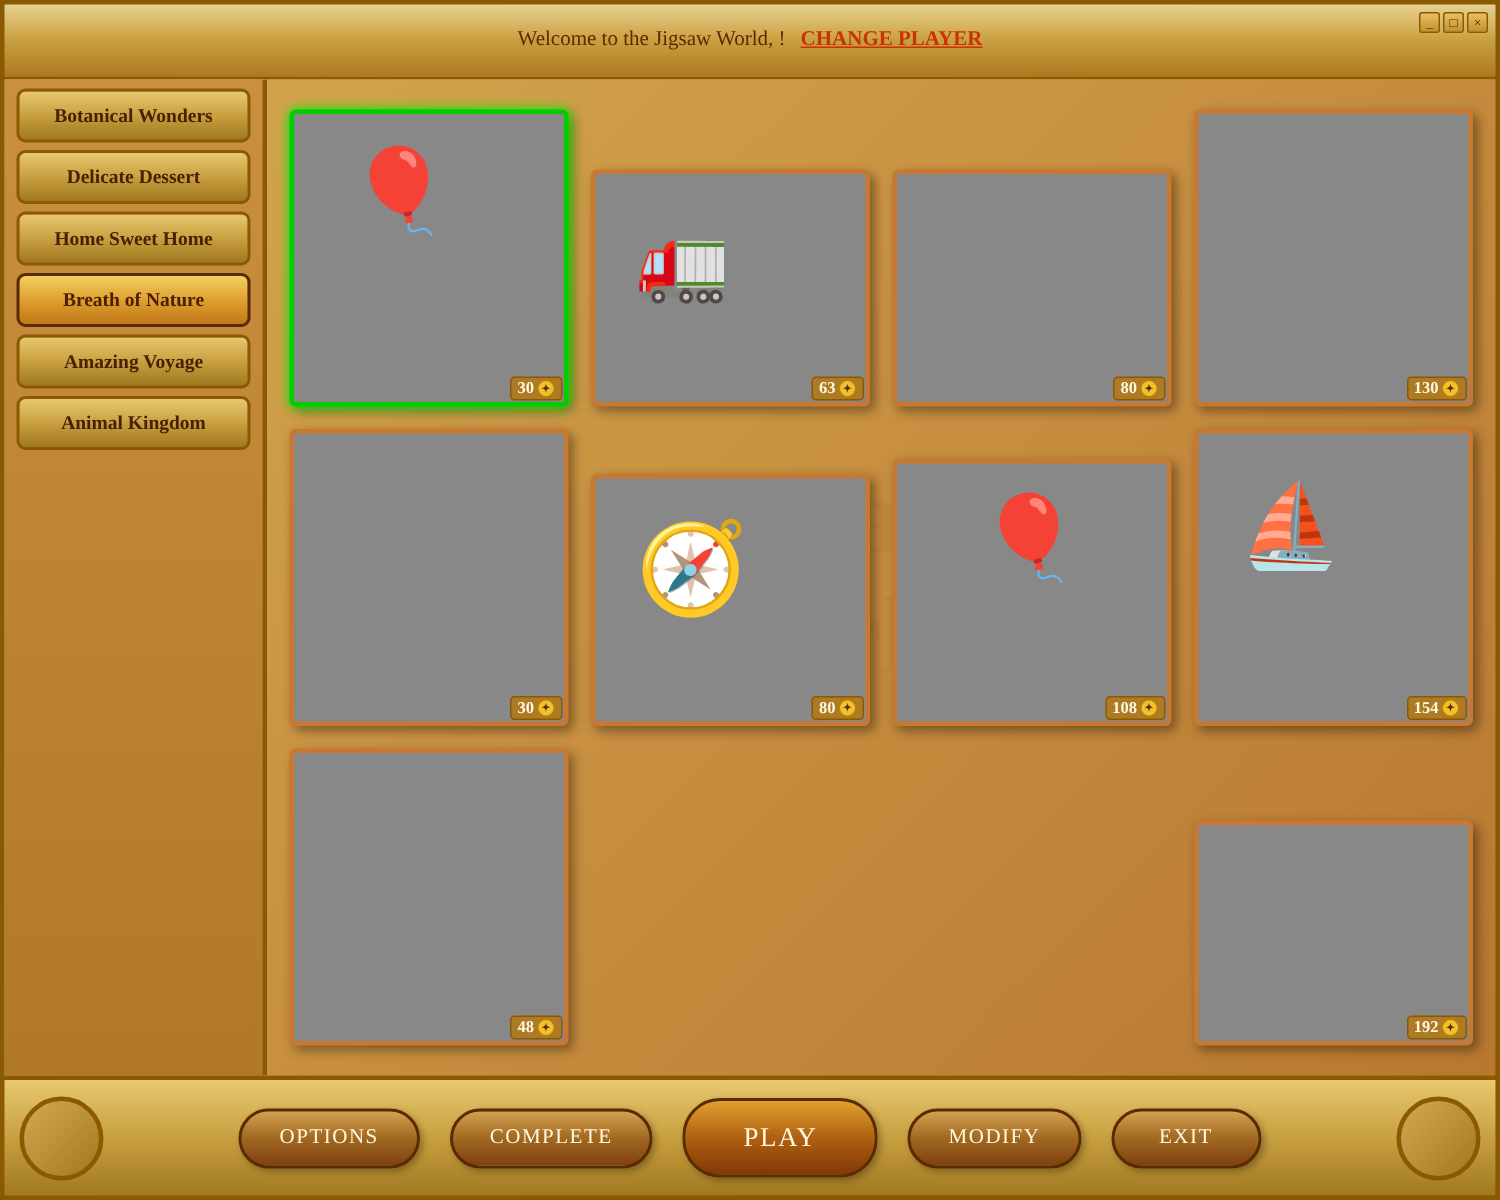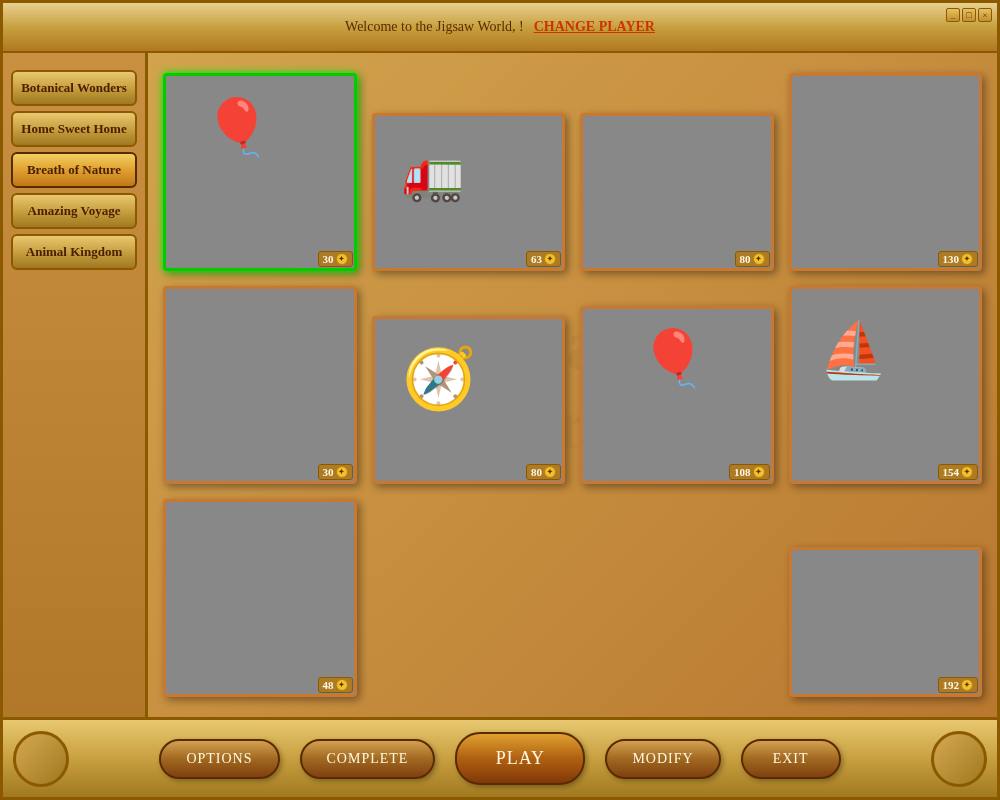--- a/index.html
+++ b/index.html
@@ -89,26 +89,26 @@
       font-family: 'Georgia', serif;
       text-align: center;
       line-height: 1.1;
       pointer-events: none;
       z-index: 1;
       white-space: nowrap;
     }
 
     
     .sidebar {
-      width: 145px;
+      width: 175px;
       background: linear-gradient(180deg, #c89040 0%, #b07828 100%);
       border-right: 3px solid #8b5a00;
       display: flex;
       flex-direction: column;
-      padding: 17px 8px;
+      padding: 6px 8px;
       gap: 5px;
       flex-shrink: 0;
     }
 
     .sidebar-item {
       background: linear-gradient(180deg, #e8c870 0%, #c8a040 50%, #a07820 100%);
       border: 2px solid #8b5a00;
       border-radius: 6px;
       padding: 8px 5px;
       text-align: center;
@@ -342,20 +342,23 @@
     <div class="watermark">
       <div>Jigsaw</div>
       <div>World</div>
     </div>
 
     <div class="sidebar">
       <div class="sidebar-item">
         <span>Botanical Wonders</span>
       </div>
       <div class="sidebar-item">
+        <span>Delicate Dessert</span>
+      </div>
+      <div class="sidebar-item">
         <span>Home Sweet Home</span>
       </div>
       <div class="sidebar-item active">
         <span>Breath of Nature</span>
       </div>
       <div class="sidebar-item">
         <span>Amazing Voyage</span>
       </div>
       <div class="sidebar-item">
         <span>Animal Kingdom</span>

